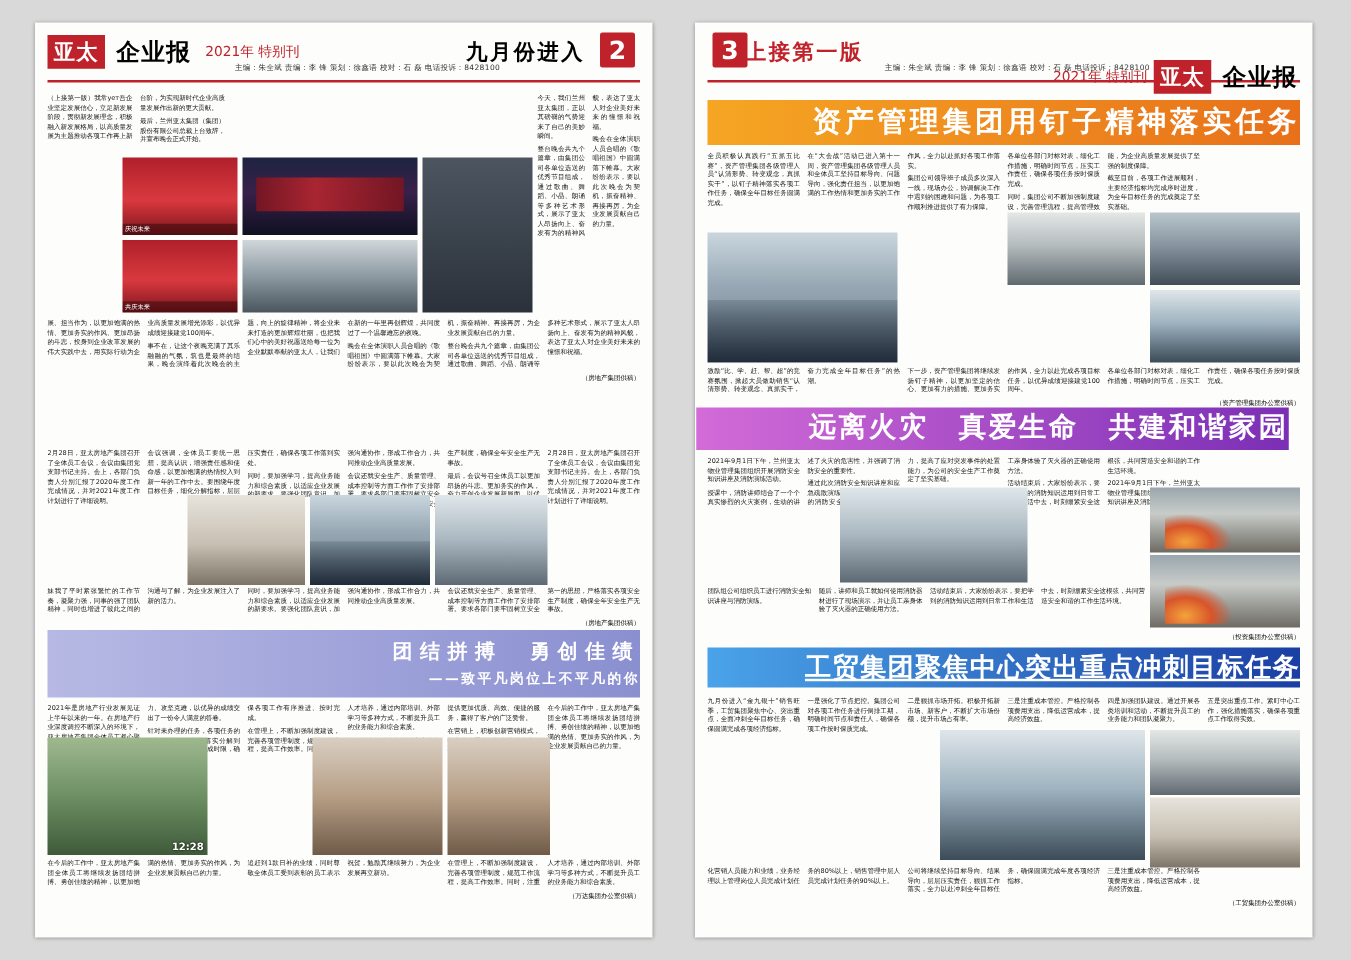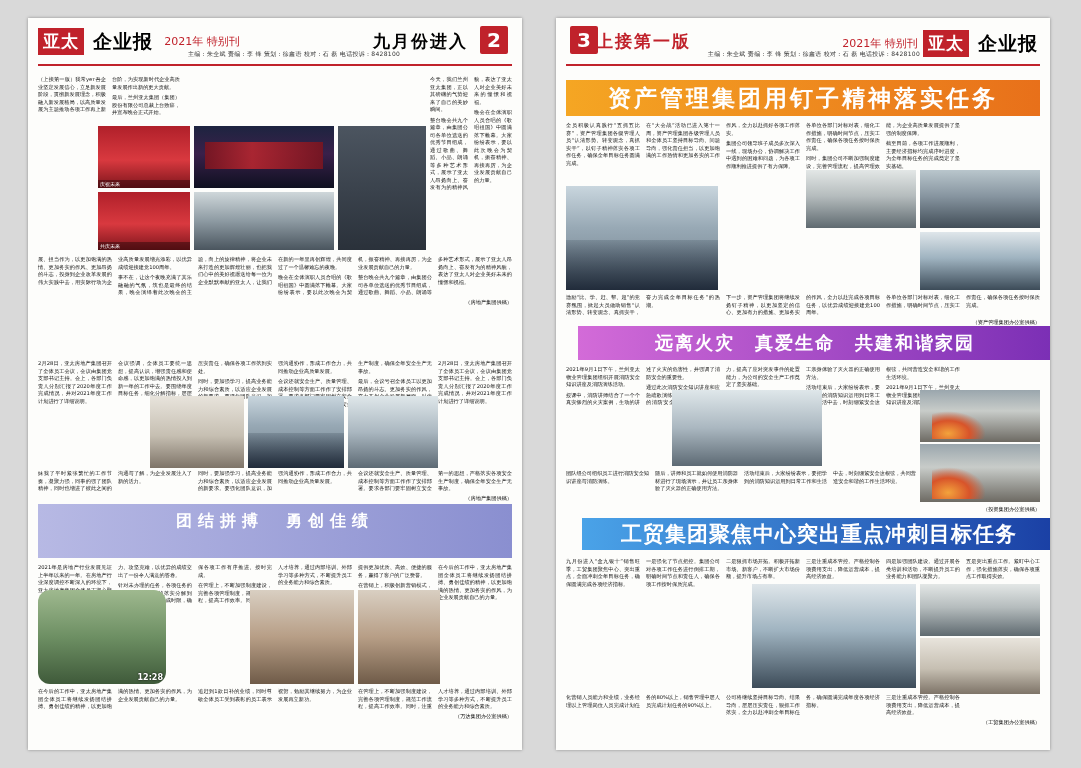--- a/index.html
+++ b/index.html
@@ -13,33 +13,33 @@
   .masthead{position:relative;height:36px;border-bottom:2px solid #c0222b;margin:10px 10px 0 10px;}
   .mh-logo{display:inline-block;background:#c0222b;color:#fff;font-weight:bold;font-size:17px;letter-spacing:1px;padding:2px 5px;vertical-align:middle;font-family:"DejaVu Sans",sans-serif;}
   .mh-name{display:inline-block;font-size:19px;font-weight:bold;vertical-align:middle;margin-left:4px;letter-spacing:1px;}
   .mh-issue{display:inline-block;color:#c0222b;font-size:11px;vertical-align:middle;margin-left:6px;}
   .mh-sec{position:absolute;right:44px;top:2px;font-size:17px;font-weight:bold;letter-spacing:2px;}
   .mh-num{position:absolute;right:4px;top:-2px;width:28px;height:28px;background:#c0222b;color:#fff;font-size:20px;font-weight:bold;text-align:center;line-height:28px;}
   .mh-num.box{border-radius:2px;}
   .mh-credits{position:absolute;left:150px;top:22px;font-size:6px;color:#333;letter-spacing:.3px;white-space:nowrap;}
   .masthead-r .mh-sec{left:30px;right:auto;}
   .masthead-r .mh-num{left:4px;right:auto;}
-  .masthead-r .mh-right{position:absolute;right:2px;top:2px;text-align:left;}
+  .masthead-r .mh-right{position:absolute;right:2px;top:20px;text-align:left;}
   .masthead-r .mh-credits{left:auto;right:120px;top:22px;}
 
   
   .cols{column-gap:6px;font-size:5.2px;line-height:1.45;color:#111;text-align:justify;}
   .cols p{margin:0 0 3px 0;}
   .c2{column-count:2;}
   .c4{column-count:4;}
   .c6{column-count:6;}
   .sig{text-align:right;font-size:5.2px;margin-top:2px;}
 
   
-  .banner{position:relative;color:#fff;font-weight:bold;text-align:center;letter-spacing:6px;}
+  .banner{position:relative;color:#fff;font-weight:bold;text-align:right;letter-spacing:6px;}
   .banner span{display:block;}
 
   
   .ph{position:relative;overflow:hidden;background:#9aa;}
   .ph .cap{position:absolute;left:0;bottom:0;right:0;font-size:5px;color:#fff;background:rgba(0,0,0,.35);padding:1px 2px;}
 
   
   .img-stage{background:
       linear-gradient(180deg,#1d2440 0%,#39204a 45%,#0e1020 100%);}
   .img-stage:after{content:"";position:absolute;left:8%;top:25%;width:84%;height:45%;
@@ -135,34 +135,35 @@
       <div class="cols c6">
         <p>妹我了平时紧张繁忙的工作节奏，凝聚力强，同事的强了团队精神，同时也增进了彼此之间的沟通与了解，为企业发展注入了新的活力。</p>
         <p>同时，要加强学习，提高业务能力和综合素质，以适应企业发展的新要求。要强化团队意识，加强沟通协作，形成工作合力，共同推动企业高质量发展。</p>
         <p>会议还就安全生产、质量管理、成本控制等方面工作作了安排部署。要求各部门要牢固树立安全第一的思想，严格落实各项安全生产制度，确保全年安全生产无事故。</p>
       </div>
       <div class="sig">（房地产集团供稿）</div>
     </div>
 
     <div class="banner" style="position:absolute;left:10px;top:486px;width:474px;height:54px;background:linear-gradient(90deg,#b7b9e4,#8a8fd0);padding-top:4px;box-sizing:border-box;">
       <span style="font-size:16px;line-height:26px;">团结拼搏　勇创佳绩</span>
+      <span style="font-size:11px;letter-spacing:2px;line-height:18px;">——致平凡岗位上不平凡的你</span>
     </div>
 
     <div style="position:absolute;left:10px;top:546px;width:474px;">
       <div class="cols c6">
         <p>2021年是房地产行业发展见证上半年以来的一年。在房地产行业深度调控不断深入的环境下，亚太房地产集团全体员工凝心聚力、攻坚克难，以优异的成绩交出了一份令人满意的答卷。</p>
         <p>针对未办理的任务，各项任务的目标，各项工作的落实分解到人，明确责任人和完成时限，确保各项工作有序推进、按时完成。</p>
         <p>在管理上，不断加强制度建设，完善各项管理制度，规范工作流程，提高工作效率。同时，注重人才培养，通过内部培训、外部学习等多种方式，不断提升员工的业务能力和综合素质。</p>
         <p>在服务上，始终坚持以客户为中心，不断提升服务质量，为客户提供更加优质、高效、便捷的服务，赢得了客户的广泛赞誉。</p>
         <p>在营销上，积极创新营销模式，拓宽营销渠道，加大营销力度，取得了良好的销售业绩。</p>
         <p>在今后的工作中，亚太房地产集团全体员工将继续发扬团结拼搏、勇创佳绩的精神，以更加饱满的热情、更加务实的作风，为企业发展贡献自己的力量。</p>
       </div>
     </div>
 
-    <div class="ph img-green" style="position:absolute;left:10px;top:572px;width:128px;height:94px;border-radius:12px;">
+    <div class="ph img-green" style="position:absolute;left:10px;top:572px;width:128px;height:94px;">
       <span class="tstamp">12:28</span>
     </div>
     <div class="ph img-food" style="position:absolute;left:222px;top:572px;width:104px;height:94px;"></div>
     <div class="ph img-food" style="position:absolute;left:330px;top:572px;width:82px;height:94px;"></div>
 
     <div style="position:absolute;left:10px;top:670px;width:474px;">
       <div class="cols c6">
         <p>在今后的工作中，亚太房地产集团全体员工将继续发扬团结拼搏、勇创佳绩的精神，以更加饱满的热情、更加务实的作风，为企业发展贡献自己的力量。</p>
         <p>追赶到1款日补的业绩，同时尊敬全体员工受到表彰的员工表示祝贺，勉励其继续努力，为企业发展再立新功。</p>
         <p>在管理上，不断加强制度建设，完善各项管理制度，规范工作流程，提高工作效率。同时，注重人才培养，通过内部培训、外部学习等多种方式，不断提升员工的业务能力和综合素质。</p>
@@ -206,21 +207,21 @@
 
     <div style="position:absolute;left:10px;top:276px;width:474px;">
       <div class="cols c6">
         <p>激励“比、学、赶、帮、超”的竞赛氛围，掀起大员做助销售“认清形势、转变观念、真抓实干，奋力完成全年目标任务”的热潮。</p>
         <p>下一步，资产管理集团将继续发扬钉子精神，以更加坚定的信心、更加有力的措施、更加务实的作风，全力以赴完成各项目标任务，以优异成绩迎接建党100周年。</p>
         <p>各单位各部门对标对表，细化工作措施，明确时间节点，压实工作责任，确保各项任务按时保质完成。</p>
       </div>
       <div class="sig">（资产管理集团办公室供稿）</div>
     </div>
 
-    <div class="banner" style="position:absolute;left:22px;top:308px;width:474px;height:34px;line-height:34px;font-size:18px;letter-spacing:2px;background:linear-gradient(90deg,#d36bd8,#7b2fb5);">
+    <div class="banner" style="position:absolute;left:1px;top:308px;width:474px;height:34px;line-height:34px;font-size:22px;letter-spacing:2px;background:linear-gradient(90deg,#d36bd8,#7b2fb5);">
       <span>远离火灾　真爱生命　共建和谐家园</span>
     </div>
 
     <div style="position:absolute;left:10px;top:348px;width:474px;">
       <div class="cols c6">
         <p>2021年9月1日下午，兰州亚太物业管理集团组织开展消防安全知识讲座及消防演练活动。</p>
         <p>授课中，消防讲师结合了一个个真实惨烈的火灾案例，生动的讲述了火灾的危害性，并强调了消防安全的重要性。</p>
         <p>通过此次消防安全知识讲座和应急疏散演练，进一步增强了员工的消防安全意识和自防自救能力，提高了应对突发事件的处置能力，为公司的安全生产工作奠定了坚实基础。</p>
         <p>随后，讲师和员工就如何使用消防器材进行了现场演示，并让员工亲身体验了灭火器的正确使用方法。</p>
         <p>活动结束后，大家纷纷表示，要把学到的消防知识运用到日常工作和生活中去，时刻绷紧安全这根弦，共同营造安全和谐的工作生活环境。</p>
@@ -234,21 +235,21 @@
 
     <div style="position:absolute;left:10px;top:452px;width:350px;">
       <div class="cols c4">
         <p>团队组公司组织员工进行消防安全知识讲座与消防演练。</p>
         <p>随后，讲师和员工就如何使用消防器材进行了现场演示，并让员工亲身体验了灭火器的正确使用方法。</p>
         <p>活动结束后，大家纷纷表示，要把学到的消防知识运用到日常工作和生活中去，时刻绷紧安全这根弦，共同营造安全和谐的工作生活环境。</p>
       </div>
     </div>
     <div class="sig" style="position:absolute;left:360px;top:486px;width:124px;">（投资集团办公室供稿）</div>
 
-    <div class="banner" style="position:absolute;left:26px;top:500px;width:474px;height:32px;line-height:32px;font-size:21px;letter-spacing:1px;background:linear-gradient(90deg,#4aa3e8,#1a3fa4);">
+    <div class="banner" style="position:absolute;left:10px;top:500px;width:474px;height:32px;line-height:32px;font-size:21px;letter-spacing:1px;background:linear-gradient(90deg,#4aa3e8,#1a3fa4);text-decoration:underline;">
       <span>工贸集团聚焦中心突出重点冲刺目标任务</span>
     </div>
 
     <div style="position:absolute;left:10px;top:540px;width:474px;">
       <div class="cols c6">
         <p>九月份进入“金九银十”销售旺季，工贸集团聚焦中心、突出重点，全面冲刺全年目标任务，确保圆满完成各项经济指标。</p>
         <p>一是强化了节点把控。集团公司对各项工作任务进行倒排工期，明确时间节点和责任人，确保各项工作按时保质完成。</p>
         <p>二是狠抓市场开拓。积极开拓新市场、新客户，不断扩大市场份额，提升市场占有率。</p>
         <p>三是注重成本管控。严格控制各项费用支出，降低运营成本，提高经济效益。</p>
         <p>四是加强团队建设。通过开展各类培训和活动，不断提升员工的业务能力和团队凝聚力。</p>

